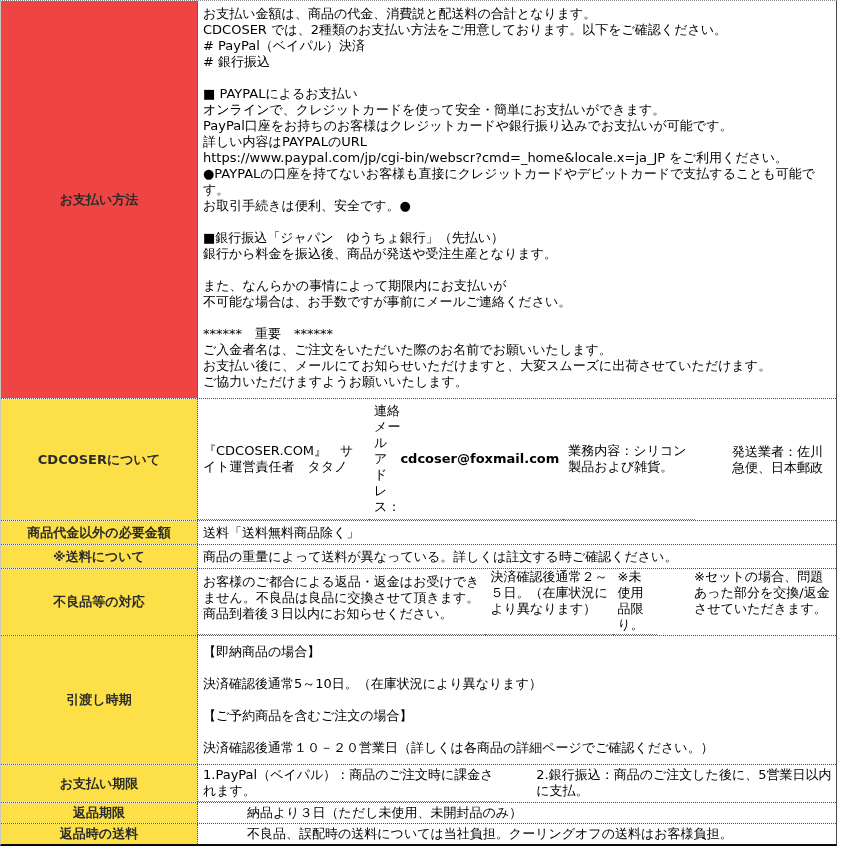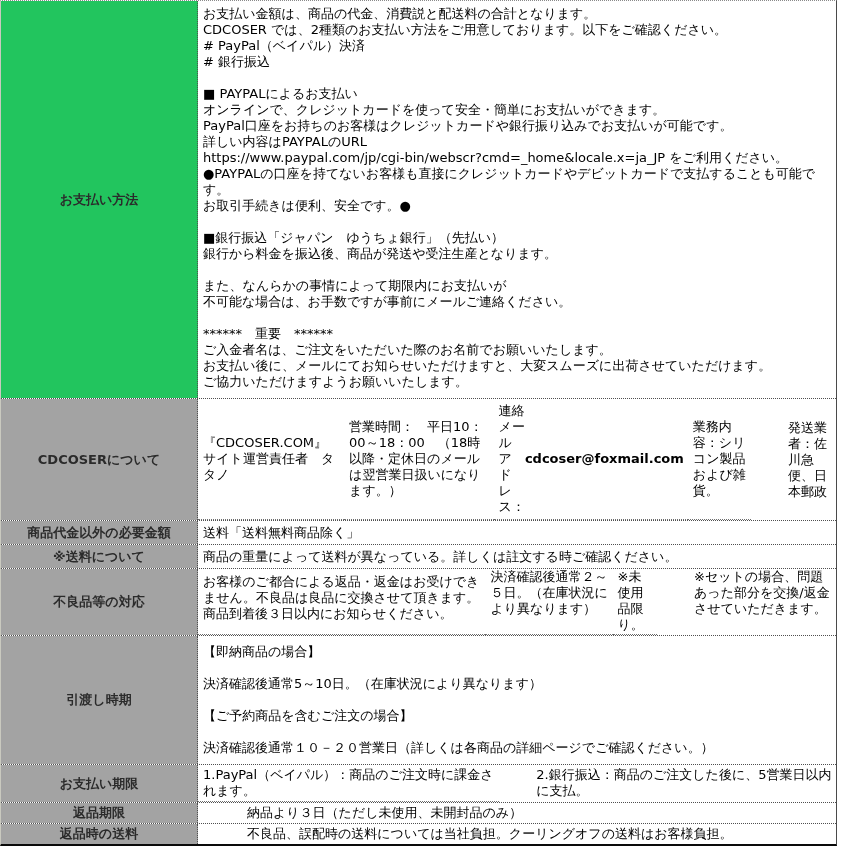--- a/index.html
+++ b/index.html
@@ -27,31 +27,31 @@
   }
   .row {
     display: flex;
     border-bottom: 1px dotted #4f4f4f;
   }
   .row:last-child { border-bottom: none; }
   .label {
     flex: 0 0 197px;
     width: 197px;
     box-sizing: border-box;
-    background: #a3a3a3;
+    background: #fde047;
     display: flex;
     align-items: center;
     justify-content: center;
     text-align: center;
     font-weight: bold;
     color: #2b2b2b;
     border-right: 1px dotted #4f4f4f;
     padding: 2px 6px;
   }
-  .row-payment .label { background: #22c55e; }
+  .row-payment .label { background: #ef4444; }
   .content {
     flex: 1 1 auto;
     background: #ffffff;
     box-sizing: border-box;
     min-width: 0;
   }
   .pad {
     padding: 4px 4px 3px 5px;
   }
   .row-payment .content { padding: 5px 4px 4px 5px; min-height: 397px; }
@@ -104,21 +104,20 @@
           <div class="line">ご入金者名は、ご注文をいただいた際のお名前でお願いいたします。</div>
           <div class="line">お支払い後に、メールにてお知らせいただけますと、大変スムーズに出荷させていただけます。</div>
           <div class="line">ご協力いただけますようお願いいたします。</div>
         </div>
     </div>
 
     <div class="row">
       <div class="label">CDCOSERについて</div>
       <div class="subcol">
         <div class="subcell about-sub">『CDCOSER.COM』　サイト運営責任者　タタノ</div>
-        <div class="subcell about-sub">営業時間：　平日10：00～18：00　（18時以降・定休日のメールは翌営業日扱いになります。）</div>
         <div class="subcell about-sub">
           <span>連絡メールアドレス：</span>
             <span class="email">cdcoser@foxmail.com</span>
         </div>
         <div class="subcell about-sub">業務内容：シリコン製品および雑貨。</div>
         <div class="subcell about-sub">発送業者：佐川急便、日本郵政</div>
       </div>
     </div>
 
     <div class="row row-extra">

